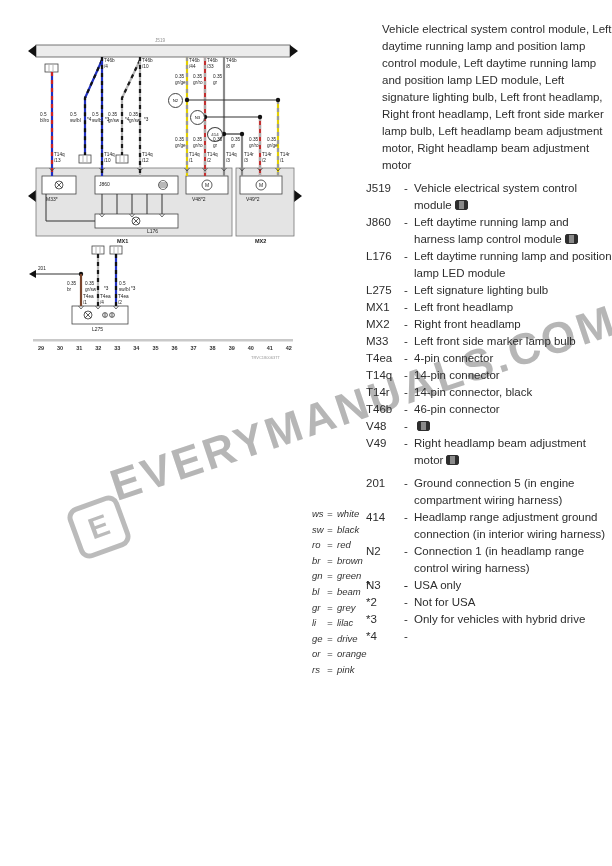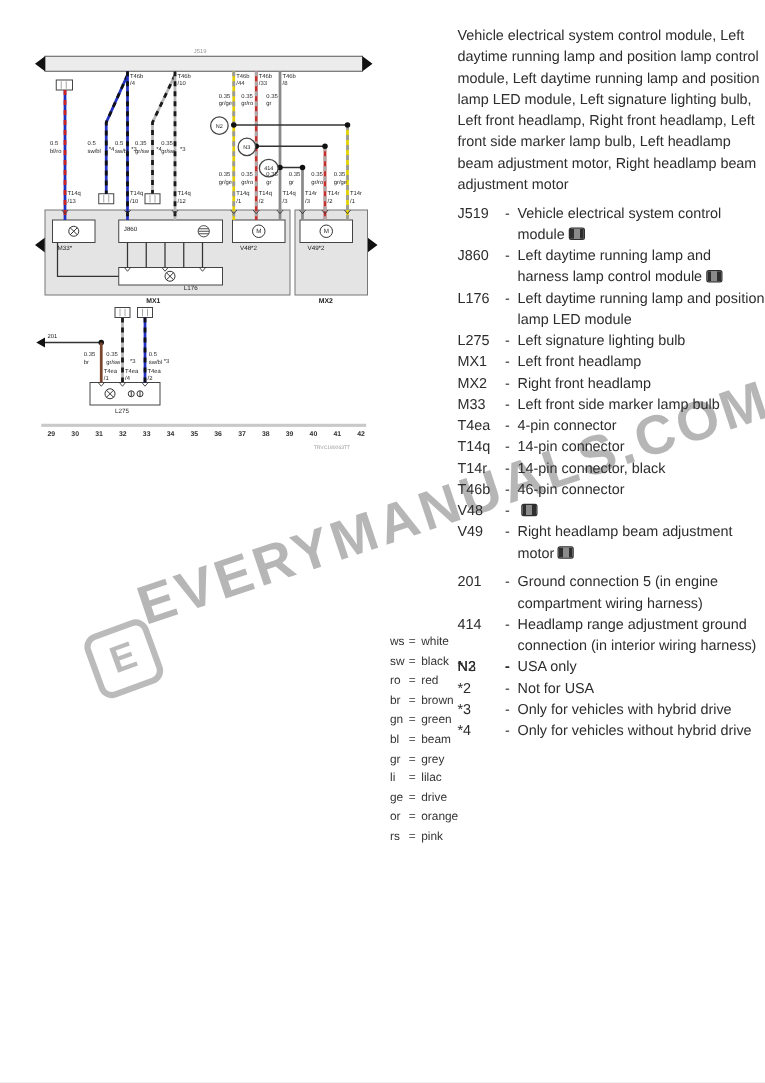--- a/index.html
+++ b/index.html
@@ -3,30 +3,30 @@
 <meta charset="utf-8">
 <style>
   html,body{margin:0;padding:0;background:#f2f2f2;font-family:"Liberation Sans",sans-serif;}
   .page{position:relative;width:612px;height:866px;background:#fff;outline:1px solid #ddd;margin:0 auto;overflow:hidden;}
   
   .wm{position:absolute;z-index:1;color:#a5a5a5;opacity:.8;}
   .wm-text{left:112px;top:462px;font-size:44px;font-weight:700;letter-spacing:3px;transform:rotate(-18.5deg);transform-origin:0 50%;white-space:nowrap;}
   .wm-logo{left:72px;top:500px;width:44px;height:44px;border:5px solid #ababab;border-radius:11px;transform:rotate(-20deg);display:flex;align-items:center;justify-content:center;font-size:30px;font-weight:700;color:#ababab;}
   
   .legend-col{position:absolute;left:366px;top:21px;width:246px;z-index:2;font-size:11.5px;line-height:17px;color:#2d2d2d;}
-  .lg-title{margin:0 0 6px 0;}
+  .lg-title{margin:0 0 6px 16px;}
   .lg-row{position:relative;padding-left:48px;}
   .lg-code{position:absolute;left:0;top:0;}
   .lg-dash{position:absolute;left:38px;top:0;}
   .lg-desc{display:inline;}
   .lg-gap{margin-top:6px;}
   .loc-icon{display:inline-block;width:11px;height:8px;margin-left:3px;vertical-align:-1px;border-radius:2px;border:1px solid #2e2e2e;background:linear-gradient(90deg,#2e2e2e 28%,#8a8a8a 28%,#8a8a8a 72%,#2e2e2e 72%);}
   
   .color-key{position:absolute;left:312px;top:506px;z-index:2;font-size:9.5px;line-height:15.6px;color:#333;}
-  .cl-row{display:flex;}
+  .cl-row{display:flex;font-style:italic;}
   .cl-abbr{width:15px;}
   .cl-eq{width:10px;}
   
   .diagram{position:absolute;left:0;top:0;width:612px;height:380px;z-index:2;}
   .diagram svg{position:absolute;left:0;top:0;}
   .dlbl{position:absolute;font-size:4.7px;line-height:5.6px;color:#222;white-space:pre-line;z-index:3;}
   .dlbl.big{font-size:5.5px;font-weight:700;}
   .dlbl.gray{color:#949494;}
   .dlbl.box{font-size:5px;}
   .node{position:absolute;width:13px;height:13px;border:1px solid #444;border-radius:50%;background:#fff;display:flex;align-items:center;justify-content:center;font-size:4.4px;color:#222;z-index:3;}
@@ -339,21 +339,21 @@
     <div class="lg-row"><span class="lg-code">MX2</span><span class="lg-dash">-</span><span class="lg-desc">Right front headlamp</span></div>
     <div class="lg-row"><span class="lg-code">M33</span><span class="lg-dash">-</span><span class="lg-desc">Left front side marker lamp bulb</span></div>
     <div class="lg-row"><span class="lg-code">T4ea</span><span class="lg-dash">-</span><span class="lg-desc">4-pin connector</span></div>
     <div class="lg-row"><span class="lg-code">T14q</span><span class="lg-dash">-</span><span class="lg-desc">14-pin connector</span></div>
     <div class="lg-row"><span class="lg-code">T14r</span><span class="lg-dash">-</span><span class="lg-desc">14-pin connector, black</span></div>
     <div class="lg-row"><span class="lg-code">T46b</span><span class="lg-dash">-</span><span class="lg-desc">46-pin connector</span></div>
     <div class="lg-row"><span class="lg-code">V48</span><span class="lg-dash">-</span><span class="loc-icon"></span></div>
     <div class="lg-row"><span class="lg-code">V49</span><span class="lg-dash">-</span><span class="lg-desc">Right headlamp beam adjustment motor</span><span class="loc-icon"></span></div>
     <div class="lg-row lg-gap"><span class="lg-code">201</span><span class="lg-dash">-</span><span class="lg-desc">Ground connection 5 (in engine compartment wiring harness)</span></div>
     <div class="lg-row"><span class="lg-code">414</span><span class="lg-dash">-</span><span class="lg-desc">Headlamp range adjustment ground connection (in interior wiring harness)</span></div>
-    <div class="lg-row"><span class="lg-code">N2</span><span class="lg-dash">-</span></div>
+    <div class="lg-row"><span class="lg-code">N2</span><span class="lg-dash">-</span><span class="lg-desc">Connection 1 (in headlamp range control wiring harness)</span></div>
     <div class="lg-row"><span class="lg-code">N3</span><span class="lg-dash">-</span></div>
     <div class="lg-row"><span class="lg-code">*</span><span class="lg-dash">-</span><span class="lg-desc">USA only</span></div>
     <div class="lg-row"><span class="lg-code">*2</span><span class="lg-dash">-</span><span class="lg-desc">Not for USA</span></div>
     <div class="lg-row"><span class="lg-code">*3</span><span class="lg-dash">-</span><span class="lg-desc">Only for vehicles with hybrid drive</span></div>
-    <div class="lg-row"><span class="lg-code">*4</span><span class="lg-dash">-</span><span class="lg-desc">Only for vehicles without hybrid drive</span></div>
+    <div class="lg-row"><span class="lg-code">*4</span><span class="lg-dash">-</span></div>
   </div>
 
 </div>
 
 </body></html>

